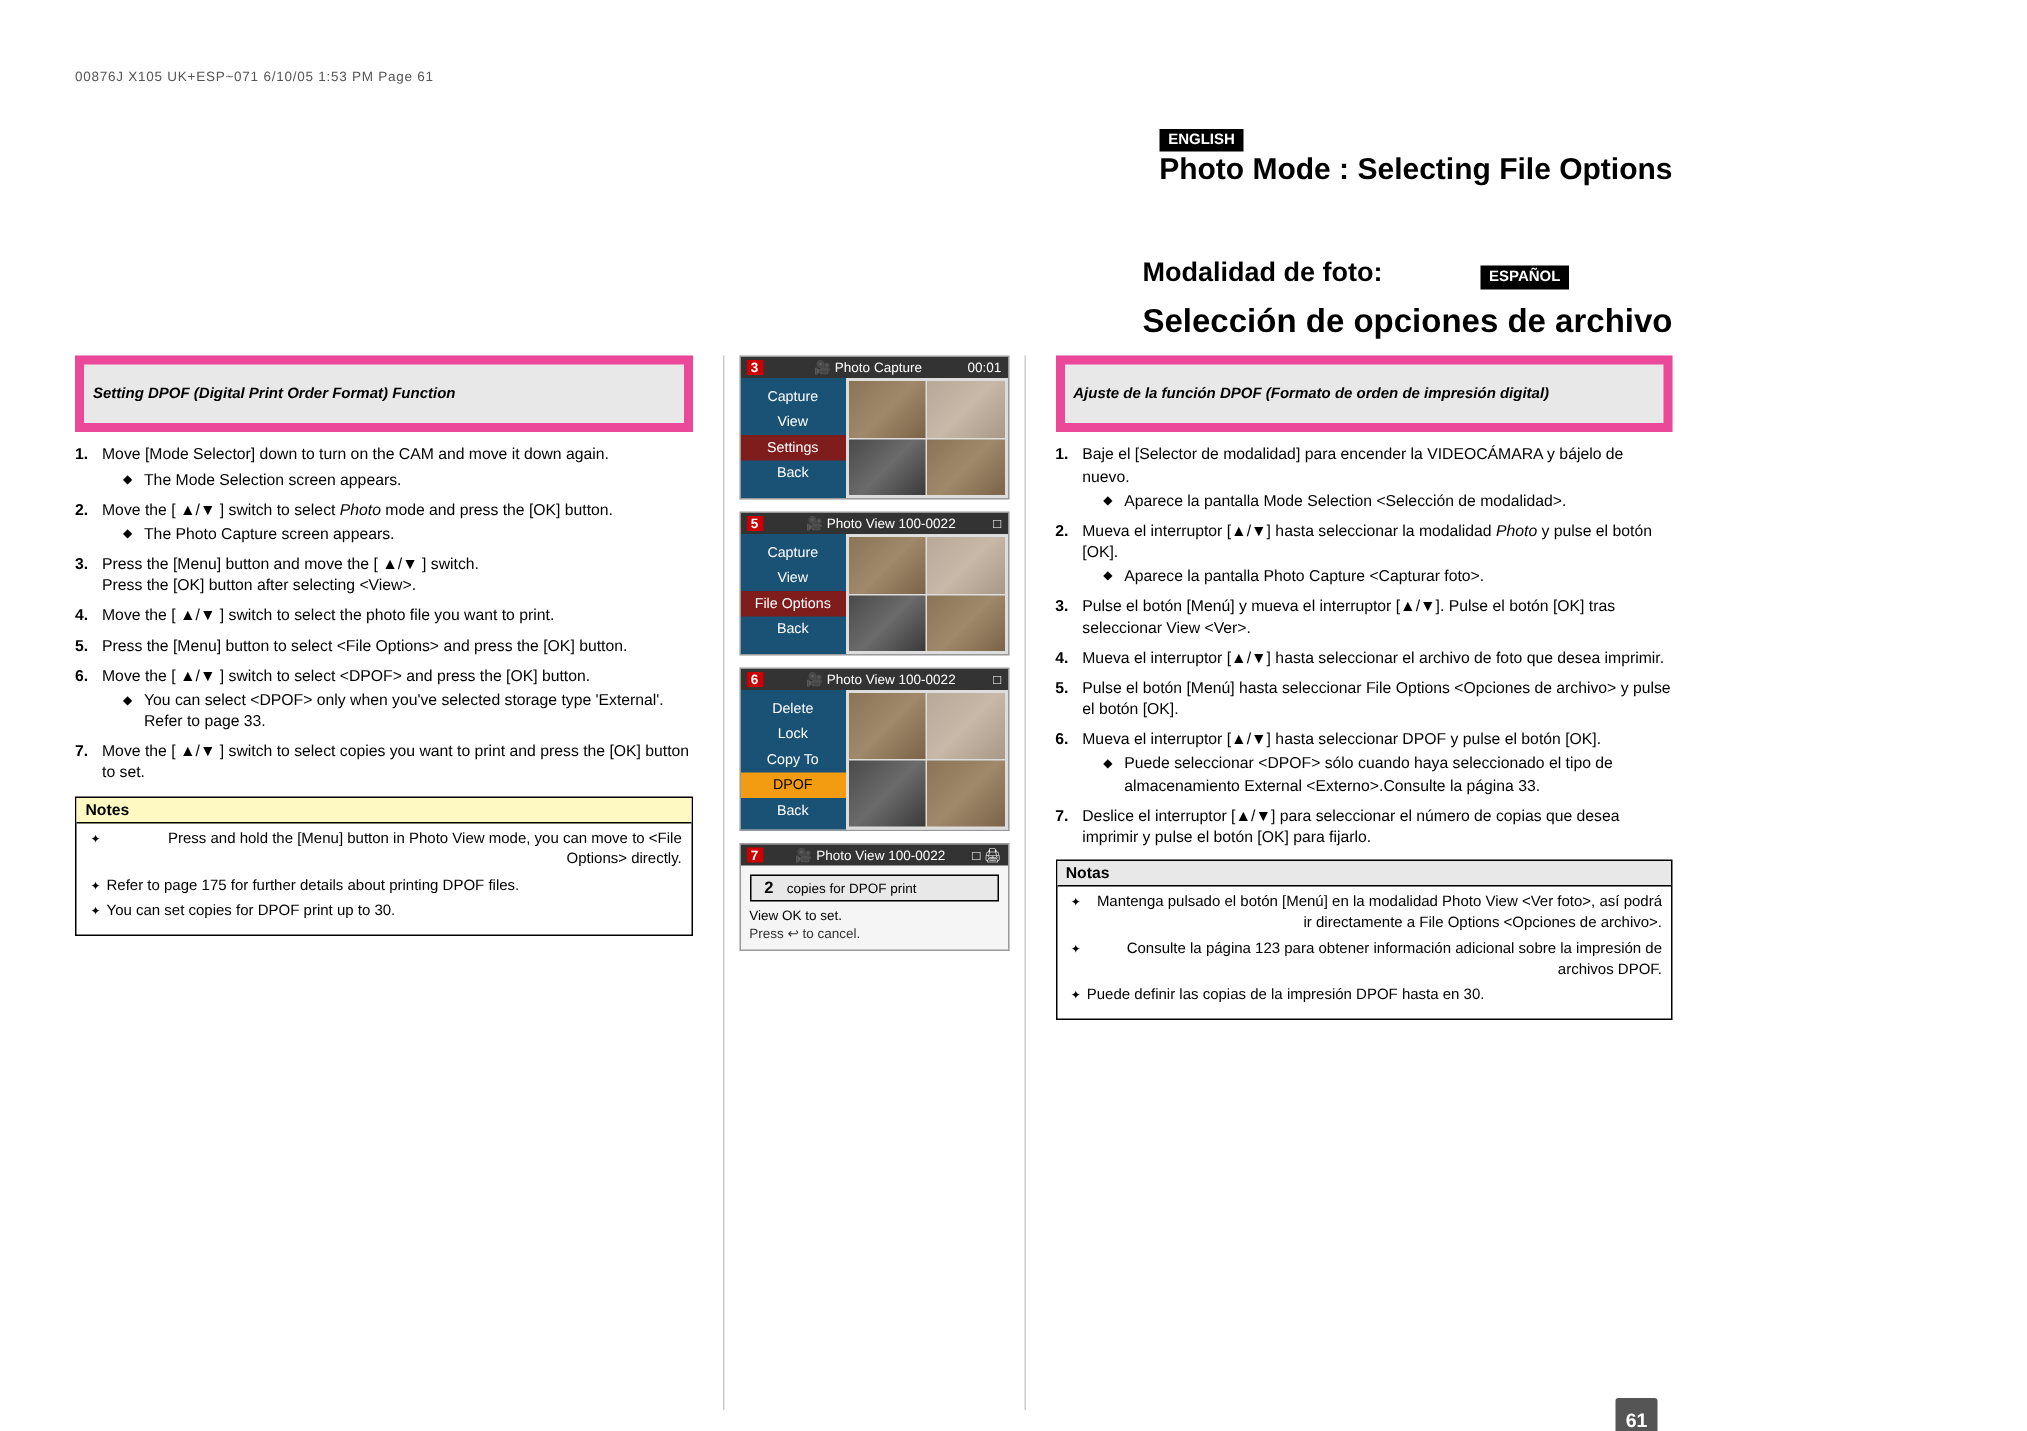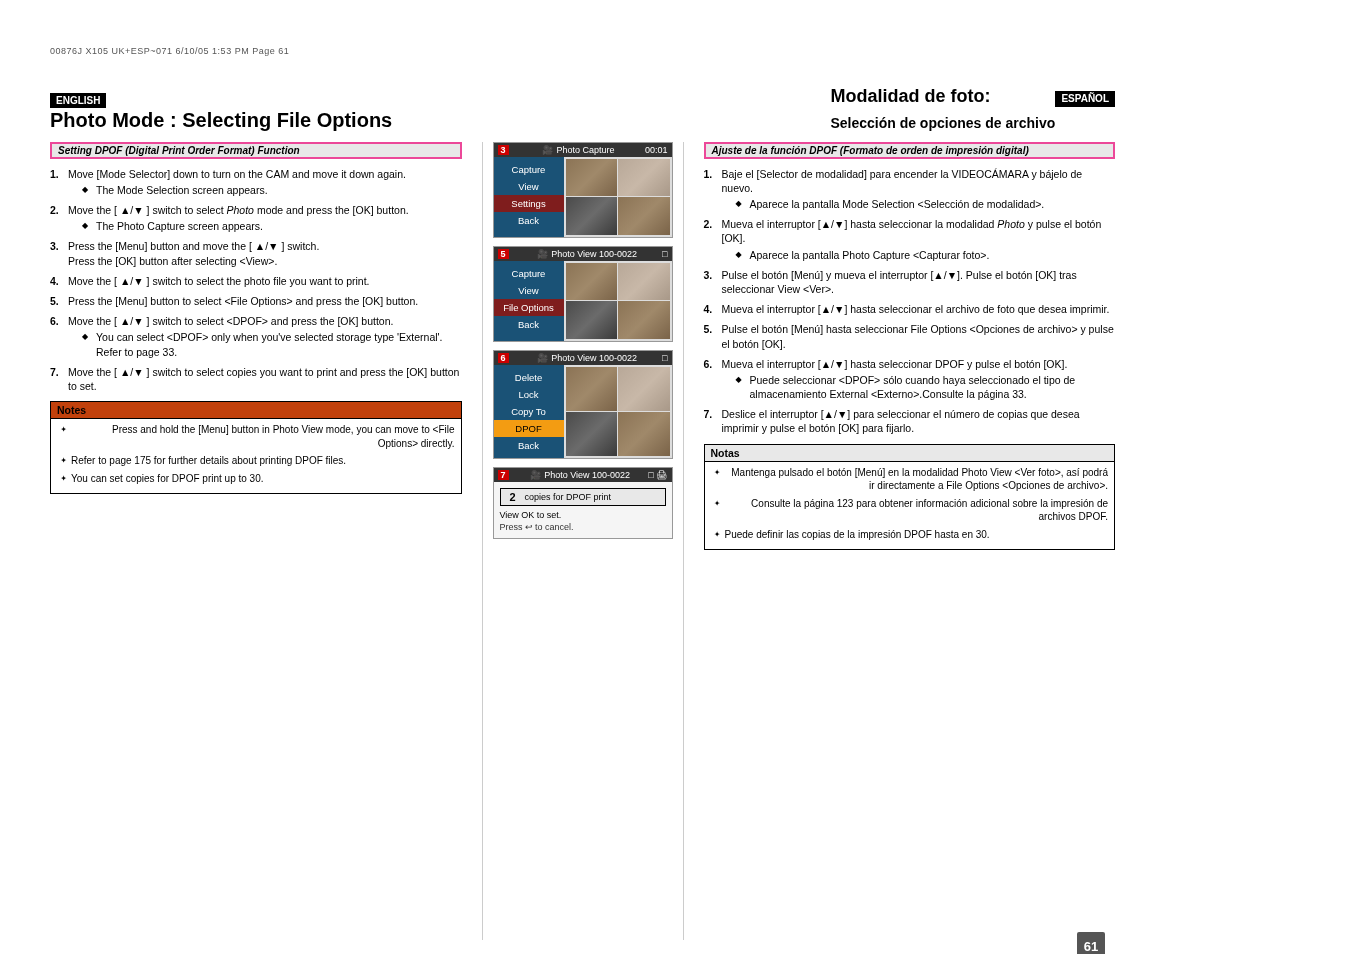--- a/index.html
+++ b/index.html
@@ -90,32 +90,32 @@
     
     .section-title-en {
       font-size: 20px;
       font-weight: bold;
       line-height: 1.2;
       margin-bottom: 6px;
       margin-top: 0;
     }
 
     .section-title-es {
-      font-size: 14px;
+      font-size: 22px;
       font-weight: bold;
       line-height: 1.2;
       margin-bottom: 6px;
       margin-top: 0;
     }
 
     
     .function-bar {
       background: #e8e8e8;
-      border: 2px solid #ec4899;
-      padding: 1px 6px;
+      border: 6px solid #ec4899;
+      padding: 14px 6px;
       font-size: 10px;
       font-weight: bold;
       margin-bottom: 8px;
       font-style: italic;
     }
 
     
     .steps-list {
       list-style: none;
       padding: 0;
@@ -156,21 +156,21 @@
     }
 
     
     .notes-box {
       border: 1px solid #000;
       margin-top: 8px;
       margin-bottom: 4px;
     }
 
     .notes-header {
-      background: #c2410c;
+      background: #fef9c3;
       border-bottom: 1px solid #000;
       padding: 2px 6px;
       font-weight: bold;
       font-size: 10.5px;
     }
 
     .notes-content {
       padding: 4px 6px;
     }
 
@@ -313,20 +313,21 @@
       font-weight: bold;
       border-radius: 2px;
     }
 
     
     .header-row {
       display: flex;
       align-items: flex-end;
       gap: 20px;
       margin-bottom: 4px;
+      flex-direction: column;
     }
 
     .header-en {
       flex: 1;
     }
 
     .header-es {
       flex: 1;
       padding-left: 20px;
     }

